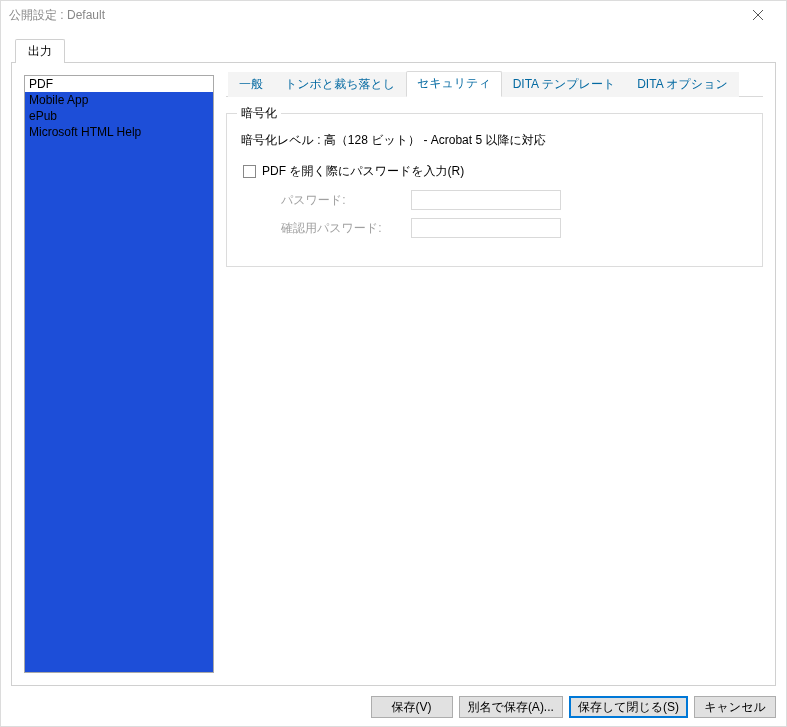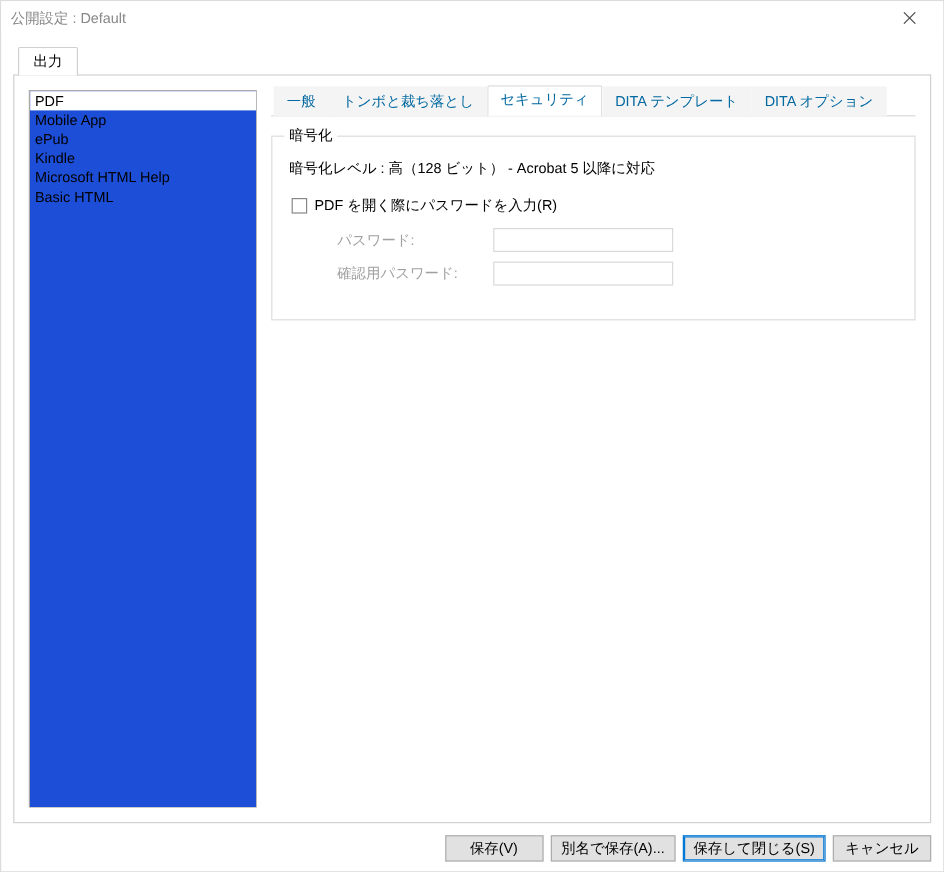--- a/index.html
+++ b/index.html
@@ -271,23 +271,21 @@
 
     <div class="outer-tab-panel">
       <div class="columns">
 
         <div class="left-col">
           <div class="listbox">
             <div class="listbox-inner">
               <div class="list-item selected"><span>PDF</span></div>
               <div class="list-item"><span>Mobile App</span></div>
               <div class="list-item"><span>ePub</span></div>
-              <div class="list-item"><span>Kindle</span></div>
               <div class="list-item"><span>Microsoft HTML Help</span></div>
-              <div class="list-item"><span>Basic HTML</span></div>
             </div>
           </div>
         </div>
 
         <div class="right-col">
 
           <div class="inner-tabs-header">
             <div class="inner-tab"><span>一般</span></div>
             <div class="inner-tab"><span>トンボと裁ち落とし</span></div>
             <div class="inner-tab active"><span>セキュリティ</span></div>

